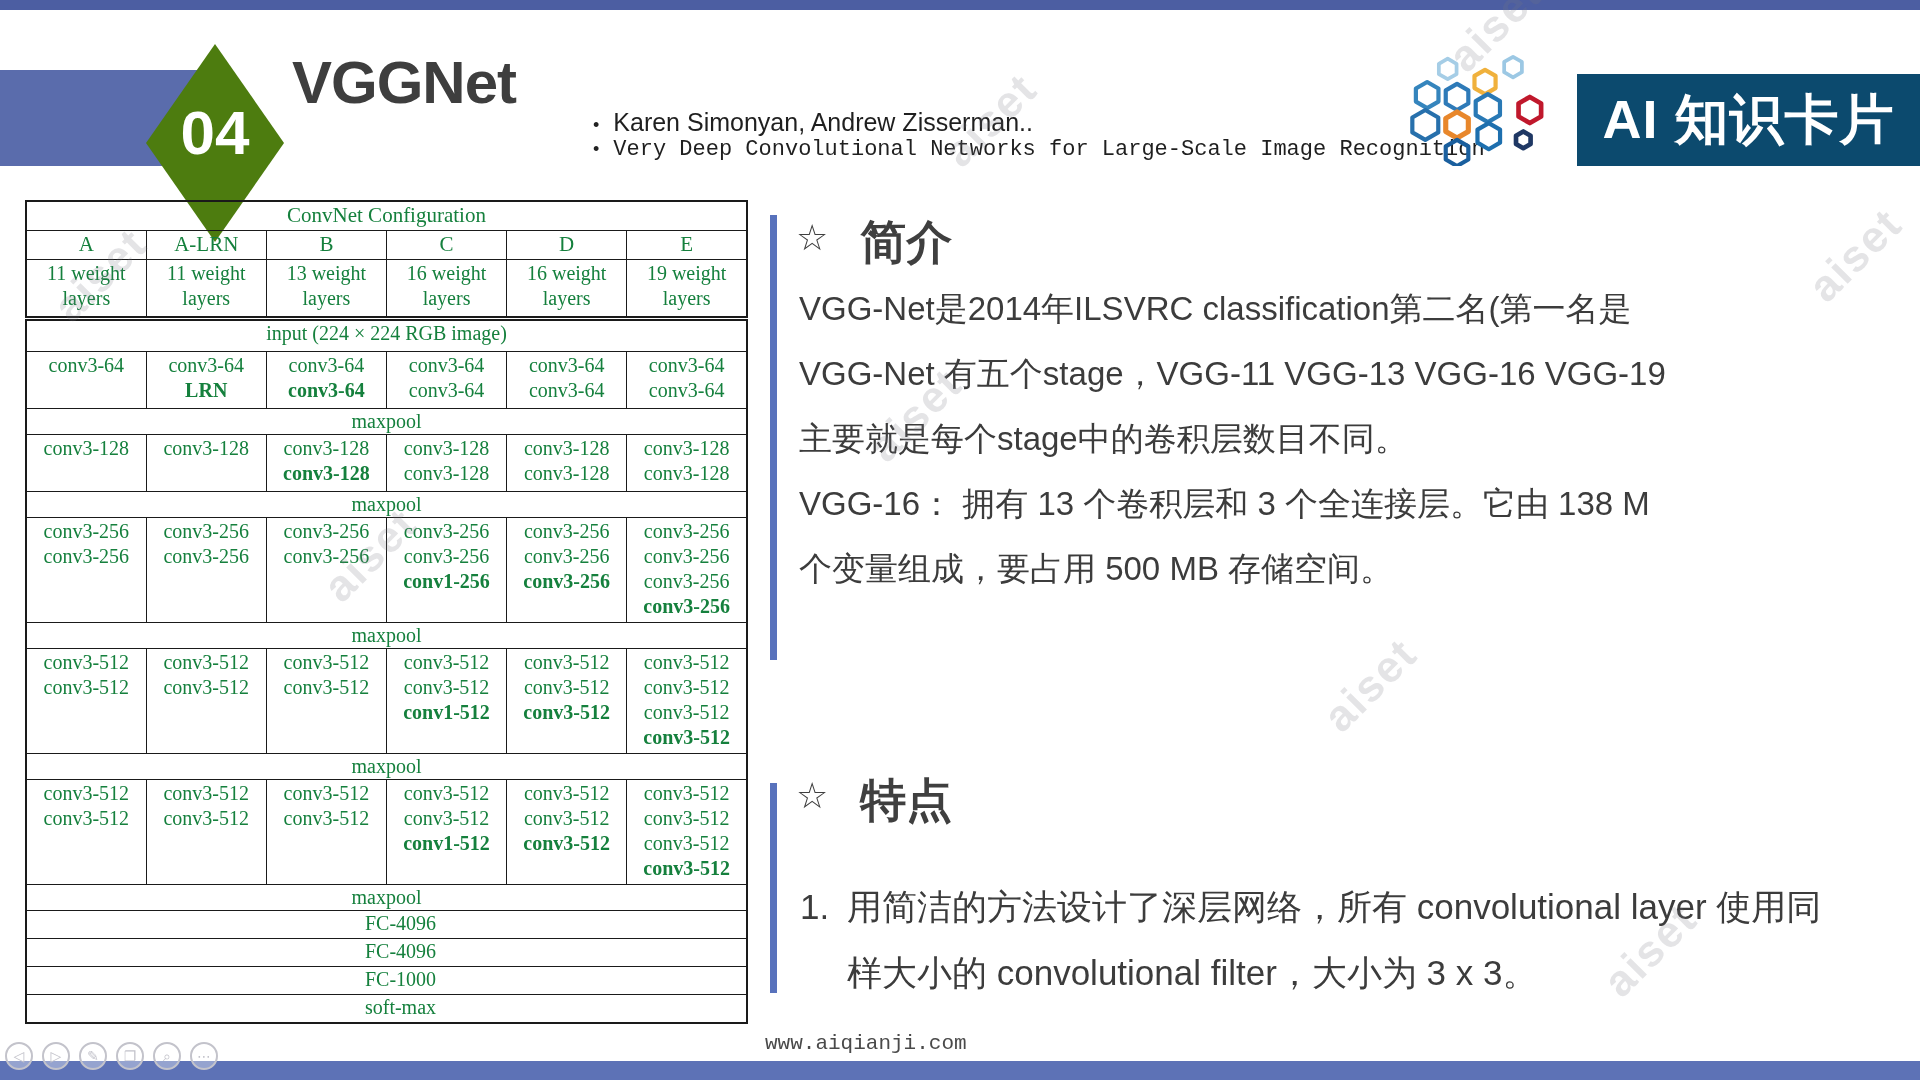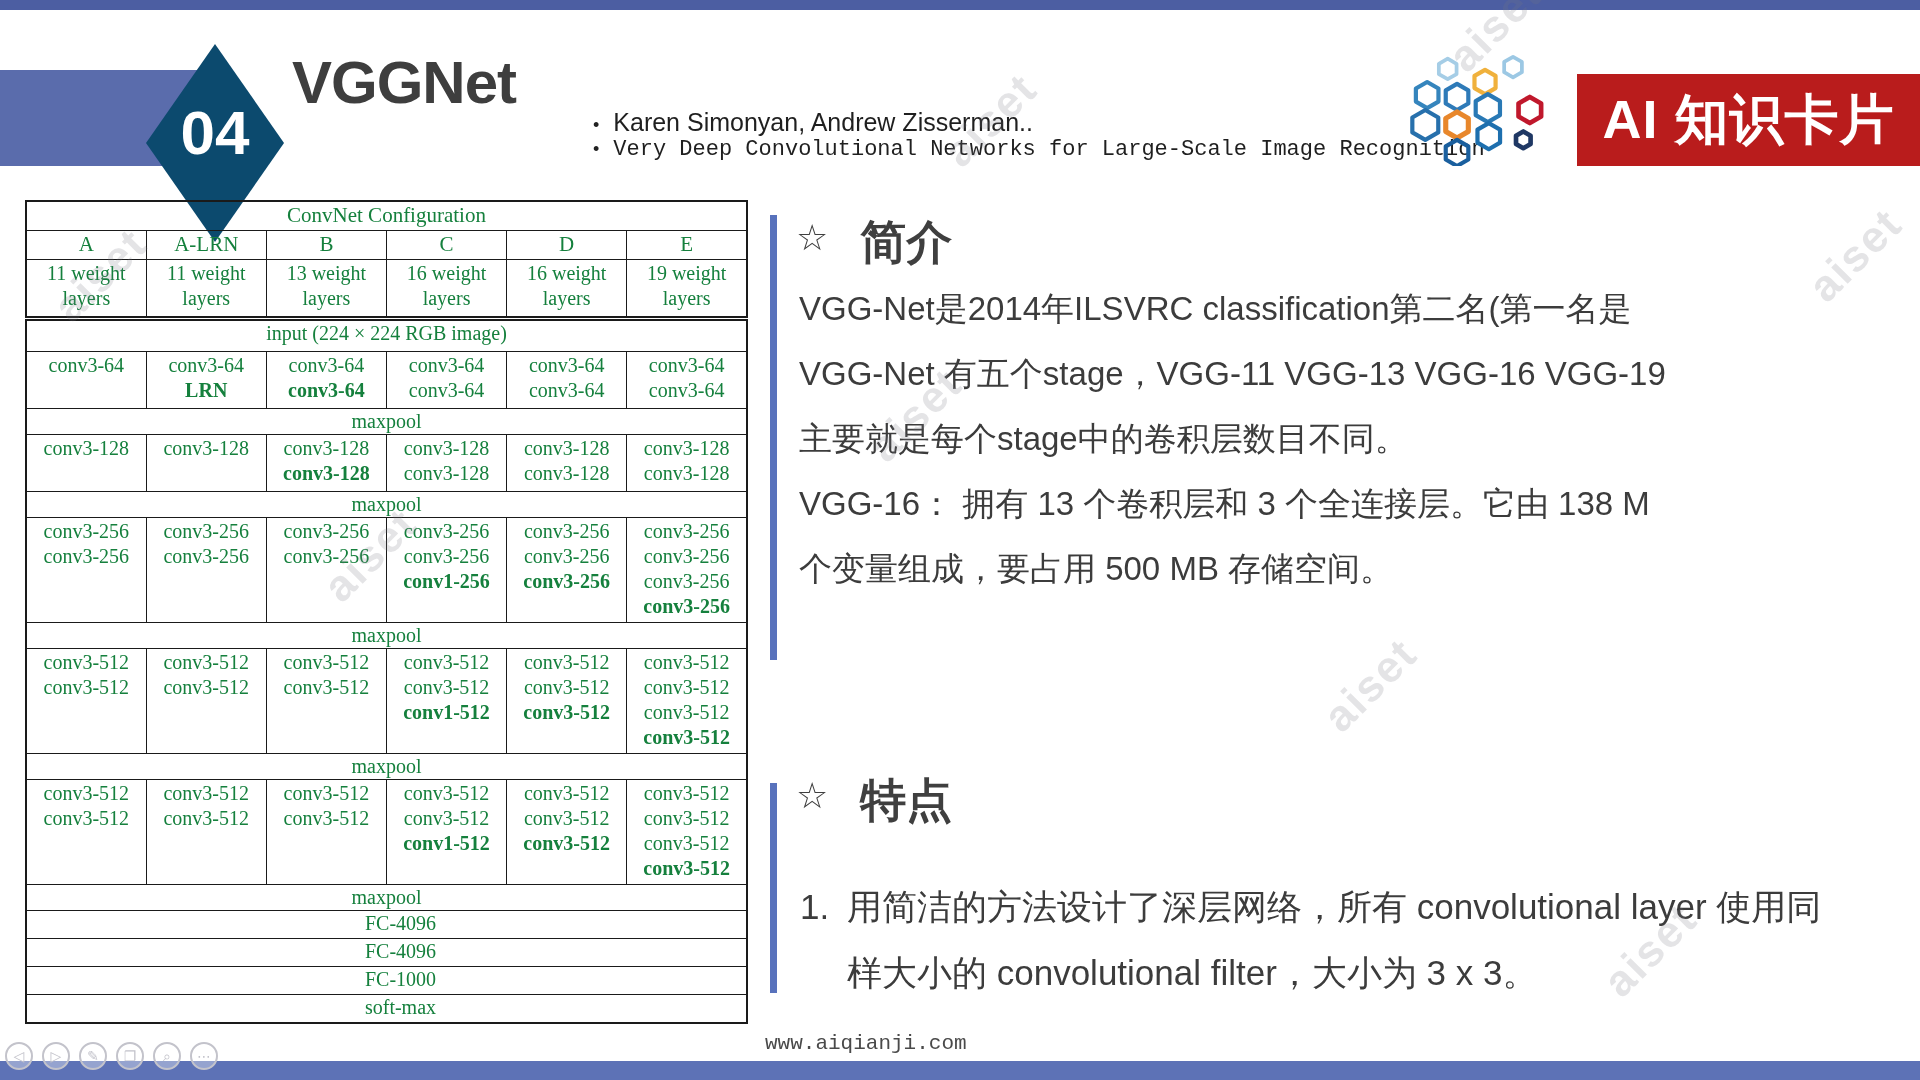--- a/index.html
+++ b/index.html
@@ -7,31 +7,31 @@
        font-family:"Liberation Sans","DejaVu Sans",sans-serif;color:#3c3c3c;}
 
   .abs{position:absolute;}
 
   
   #top-bar{left:0;top:0;width:1920px;height:10px;background:#4c5ea2;}
   #bottom-bar{left:0;top:1061px;width:1920px;height:19px;background:#5d72b6;}
 
   
   #banner-rect{left:0;top:70px;width:212px;height:96px;background:#5a6cac;}
-  #diamond{left:146px;top:44px;width:138px;height:198px;background:#0c4a6e;
+  #diamond{left:146px;top:44px;width:138px;height:198px;background:#4d7c0f;
            clip-path:polygon(50% 0,100% 50%,50% 100%,0 50%);
            display:flex;align-items:center;justify-content:center;}
   #diamond span{color:#fff;font-size:62px;font-weight:700;margin-top:-22px;}
   #page-title{left:292px;top:48px;font-size:60px;font-weight:600;color:#3e3e3e;letter-spacing:-1px;}
   #bullets{left:593px;top:108px;}
   .bullet-row{display:flex;align-items:baseline;gap:14px;white-space:nowrap;}
   .bullet-dot{font-size:18px;color:#222;}
   .bullet-sans{font-size:25px;color:#1f1f1f;}
   .bullet-mono{font-size:22px;font-family:"Liberation Mono","DejaVu Sans Mono",monospace;color:#1f1f1f;}
-  #brand-banner{left:1577px;top:74px;width:343px;height:92px;background:#b91c1c;
+  #brand-banner{left:1577px;top:74px;width:343px;height:92px;background:#0c4a6e;
                 display:flex;align-items:center;justify-content:center;}
   #brand-banner span{color:#fff;font-size:54px;font-weight:700;letter-spacing:1px;}
   #brand-logo{left:1396px;top:54px;}
 
   
   #vgg-table{left:25px;top:200px;}
   table{border-collapse:collapse;table-layout:fixed;width:723px;border:2px solid #1a1a1a;
         font-family:"Liberation Serif","DejaVu Serif",serif;color:#15803d;}
   td{border:1.5px solid #1a1a1a;text-align:center;vertical-align:top;padding:1px 0;font-size:20px;}
   tr.r-title td{height:26px;font-size:21px;}

